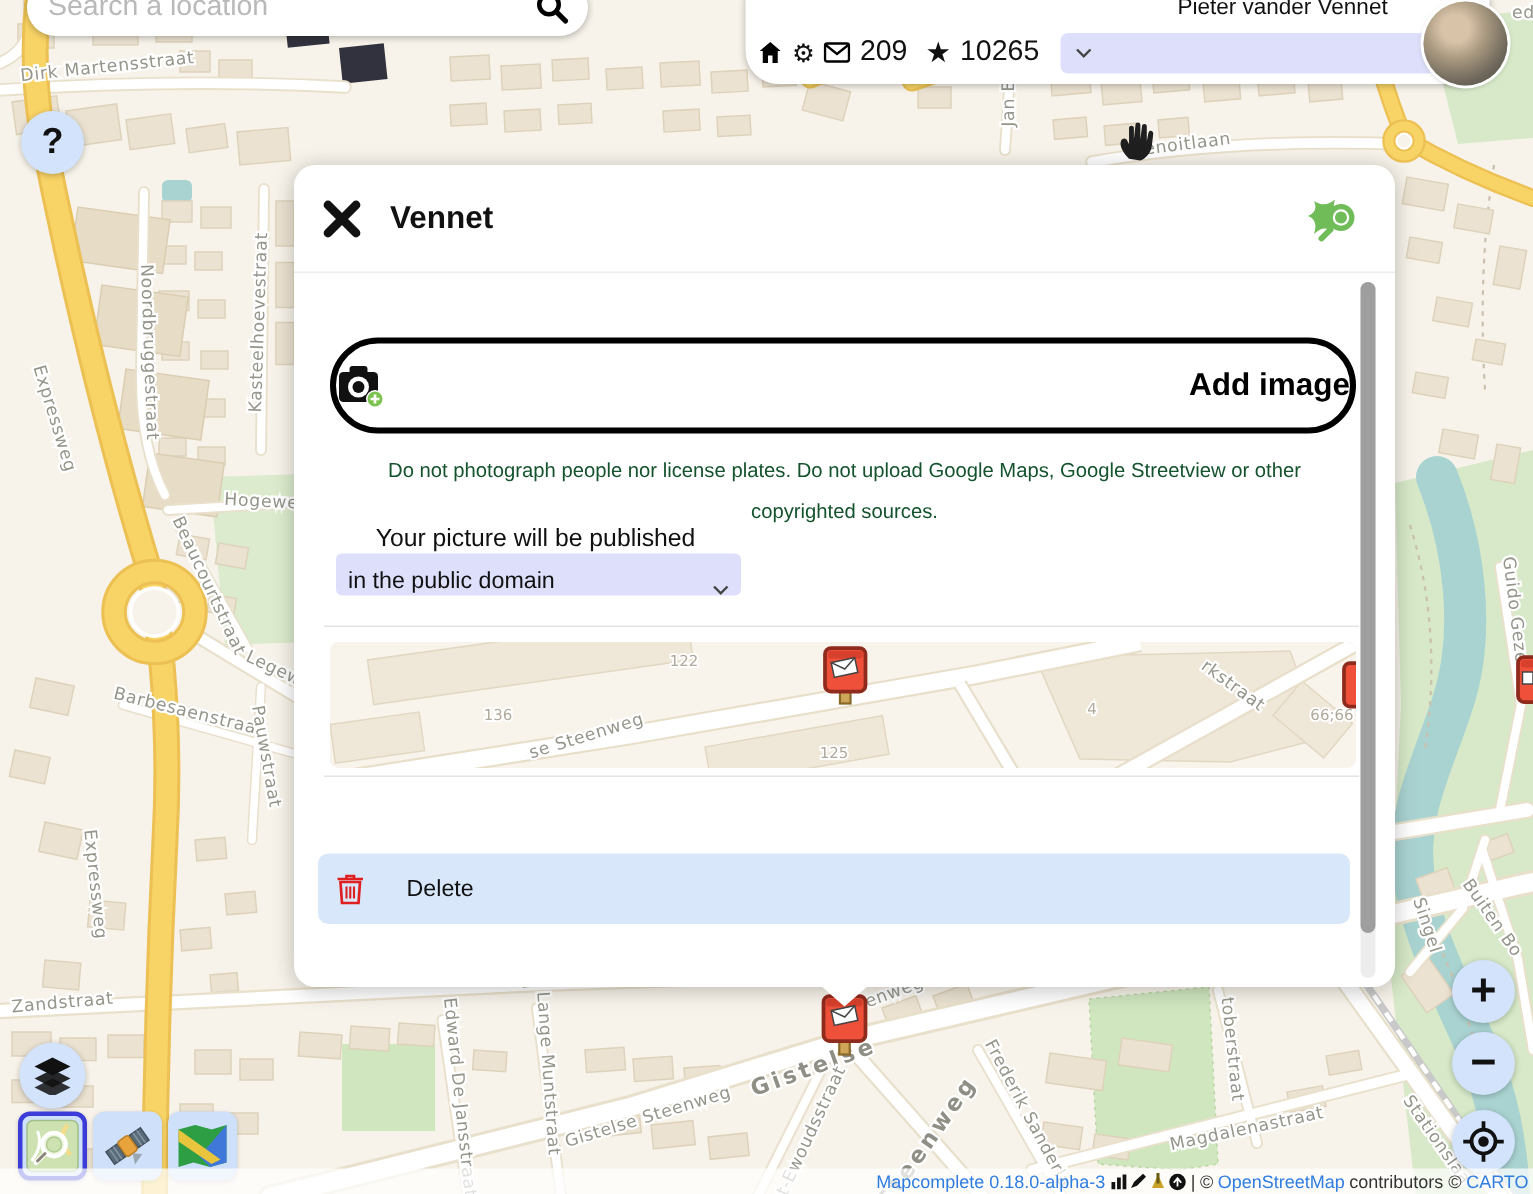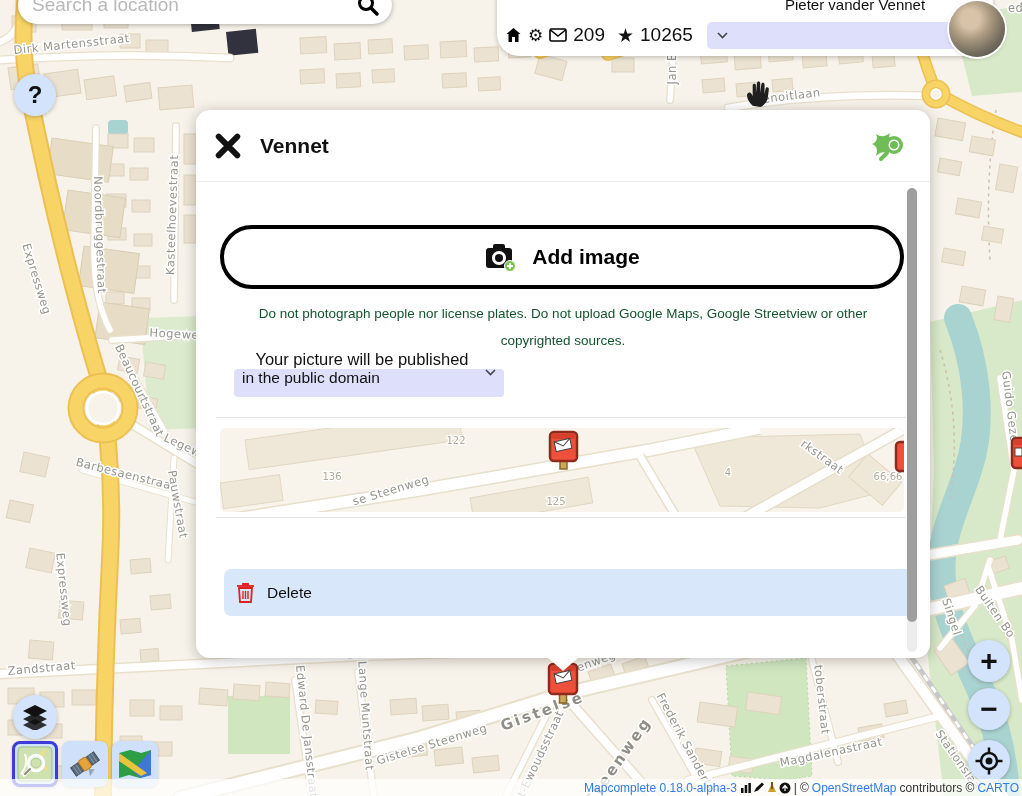--- a/index.html
+++ b/index.html
@@ -51,31 +51,31 @@
   .dialog{position:absolute;left:196px;top:110px;width:734px;height:548px;background:#fff;border-radius:14px;
     box-shadow:0 2px 14px rgba(0,0,0,.25);z-index:8;}
   .dlg-tail{position:absolute;left:351px;bottom:-13px;width:0;height:0;border-left:16px solid transparent;
     border-right:16px solid transparent;border-top:14px solid #fff;}
   .dlg-close{position:absolute;left:18px;top:22px;width:28px;height:28px;cursor:pointer;}
   .dlg-title{position:absolute;left:64px;top:24px;font-size:21px;font-weight:bold;color:#111;}
   .dlg-logo{position:absolute;right:22px;top:18px;width:40px;height:40px;}
   .dlg-header-line{position:absolute;left:0;top:71px;width:100%;border-top:1px solid #ececec;}
 
   .addimg{position:absolute;left:24px;top:115px;width:684px;height:64px;border:4px solid #000;border-radius:34px;
-    background:#fff;display:flex;align-items:center;justify-content:center;gap:14px;box-sizing:border-box;cursor:pointer;}
+    background:#fff;display:flex;align-items:center;justify-content:space-between;gap:14px;box-sizing:border-box;cursor:pointer;}
   .addimg .lbl{font-size:21px;font-weight:bold;color:#000;}
   .imgnote{position:absolute;left:37px;top:190px;width:660px;text-align:center;font-size:13.5px;color:#14532d;line-height:2;}
   .licrow{position:absolute;left:24px;top:240px;display:flex;align-items:center;font-size:16.5px;color:#111;flex-direction:column;}
-  .licselect{width:270px;height:28px;background:#dee0fb;border-radius:4px;display:flex;align-items:flex-start;
-    padding:0 8px 0 8px;box-sizing:border-box;margin-left:14px;}
+  .licselect{width:270px;height:28px;background:#dee0fb;border-radius:4px;display:flex;align-items:flex-end;
+    padding:12px 8px 0 8px;box-sizing:border-box;margin-left:4px;}
   .licselect span{flex:1;font-size:15.5px;color:#111;}
   .divider{position:absolute;left:20px;right:24px;border-top:1px solid #e4e4e4;}
   .minimap{position:absolute;left:24px;top:318px;width:684px;height:84px;border-radius:6px;overflow:hidden;background:#f8f4ec;}
-  .delbtn{position:absolute;left:28px;top:459px;width:688px;height:47px;background:#d9e7fb;border-radius:7px;
-    display:flex;align-items:center;gap:12px;padding-left:12px;box-sizing:border-box;cursor:pointer;}
+  .delbtn{position:absolute;left:16px;top:459px;width:688px;height:47px;background:#d9e7fb;border-radius:7px;
+    display:flex;align-items:center;gap:28px;padding-left:12px;box-sizing:border-box;cursor:pointer;}
   .delbtn .lbl{font-size:15.5px;color:#111;}
   .dlg-scroll-track{position:absolute;left:711px;top:78px;width:10px;height:464px;background:#ededed;border-radius:6px;}
   .dlg-scroll-thumb{position:absolute;left:0;top:0;width:10px;height:434px;background:#9e9e9e;border-radius:6px;}
 
   
   .attrib{position:absolute;left:0;bottom:0;width:100%;height:17px;background:rgba(255,255,255,.72);z-index:5;
     display:flex;align-items:center;justify-content:flex-end;font-size:12px;color:#333;gap:3px;padding-right:3px;box-sizing:border-box;padding-left:34px;}
   .attrib a{color:#2f7de1;text-decoration:none;}
   .attrib .icons{display:flex;align-items:center;gap:1px;}
 

